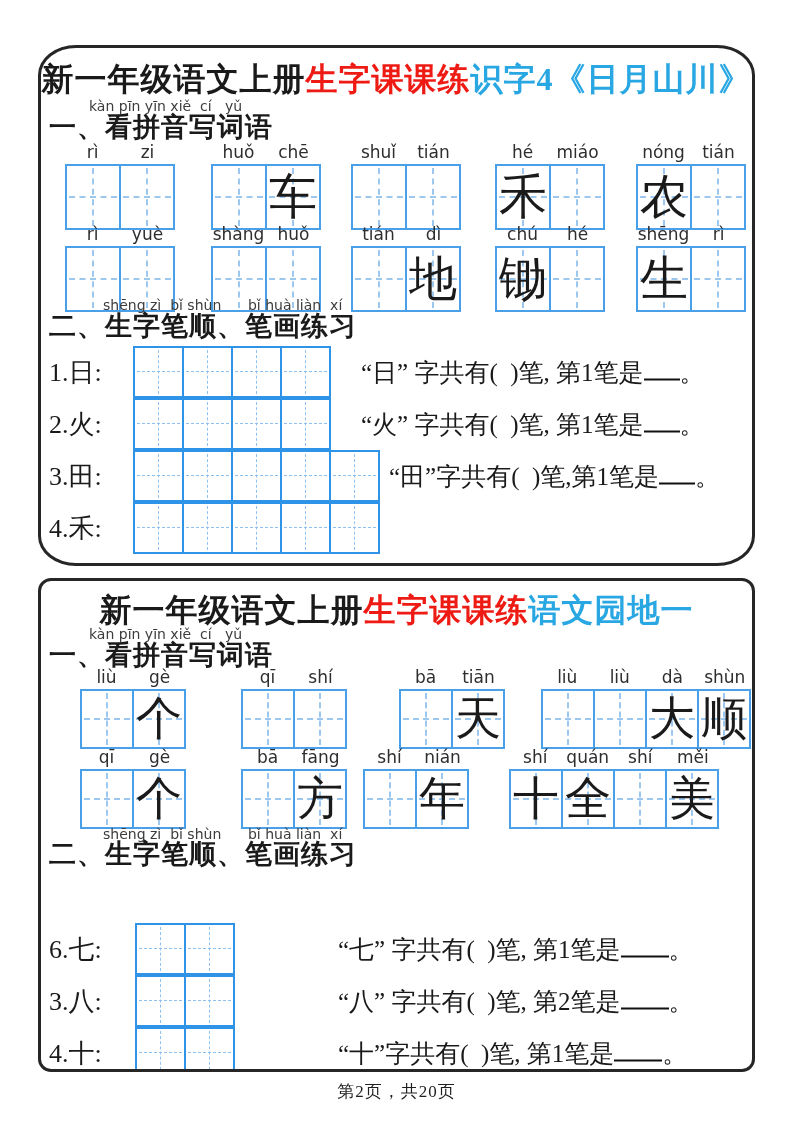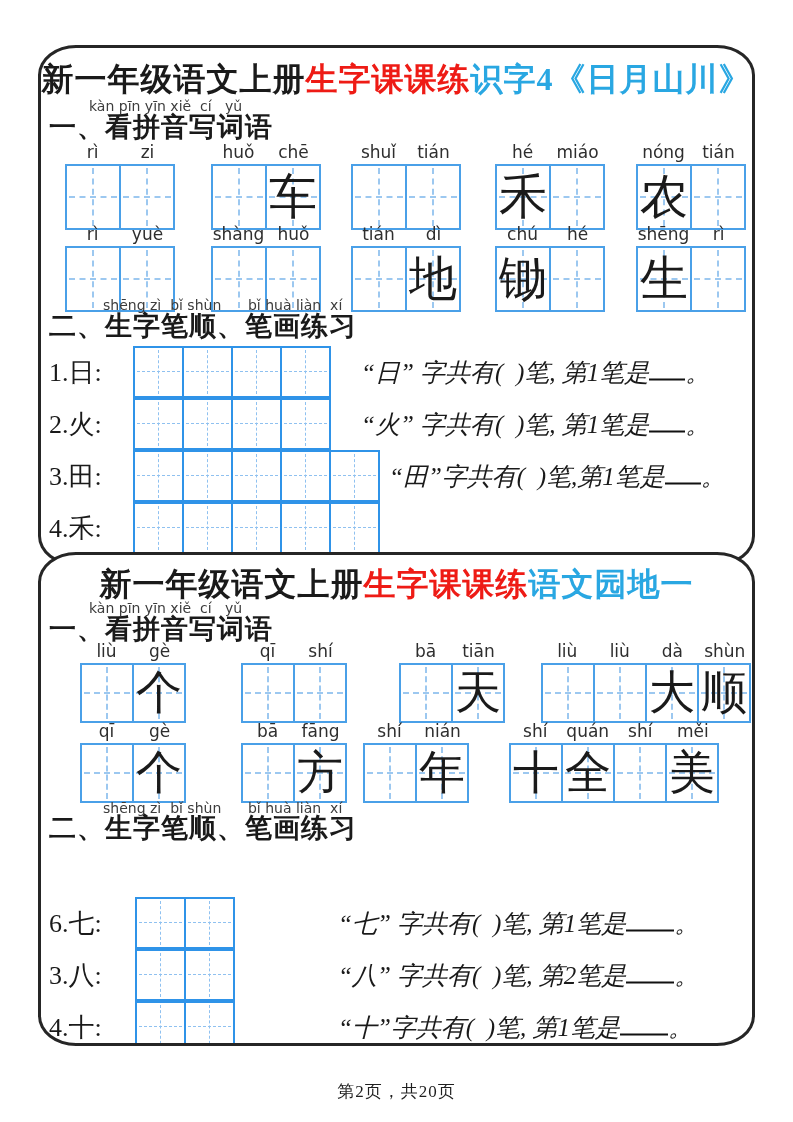--- a/index.html
+++ b/index.html
@@ -6,21 +6,21 @@
     --red:#ee1b15; --blue:#29a7e2; --ink:#1a1a1a;
     --boxline:#4aa0e8; --boxdash:#9cc8f0;
     --gridline:#2f93e8; --griddash:#8fc1f0;
   }
   html,body{margin:0;padding:0;background:#fff;}
   body{font-family:"Liberation Serif","DejaVu Serif",serif;color:var(--ink);}
   .page{position:relative;width:793px;height:1122px;background:#fff;overflow:hidden;}
   .panel{position:absolute;left:38px;width:717px;background:#fff;
          border:3px solid #262626;border-radius:38px/30px;overflow:hidden;box-sizing:border-box;}
   .p1{top:45px;height:521px;}
-  .p2{top:552px;height:494px;}
+  .p2{top:578px;height:494px;border-radius:13px;}
   .title{position:absolute;top:10px;left:0;right:0;text-align:center;font-weight:bold;
          font-size:32px;letter-spacing:1px;white-space:nowrap;}
   .p2 .title{top:8px;}
   .t-red{color:var(--red);}
   .t-blue{color:var(--blue);}
   .pycap{position:absolute;font-family:"DejaVu Sans","Liberation Sans",sans-serif;
          font-size:14px;line-height:14px;color:#3c3c3c;white-space:pre;}
   .heading{position:absolute;font-size:27px;line-height:30px;font-weight:bold;
            letter-spacing:1px;white-space:nowrap;}
   
@@ -45,21 +45,21 @@
           font-size:26px;white-space:pre;}
   .sgrid{position:absolute;top:0;display:flex;border:2px solid var(--gridline);background:#fff;}
   .p1 .sgrid{left:92px;}
   .p2 .sgrid{left:94px;}
   .scell{position:relative;width:47px;height:48px;}
   .scell+.scell{border-left:2px solid var(--gridline);}
   .scell::before{content:"";position:absolute;left:2px;right:2px;top:50%;margin-top:-1px;
                  border-top:1.5px dashed var(--griddash);}
   .scell::after{content:"";position:absolute;top:2px;bottom:2px;left:50%;margin-left:-1px;
                 border-left:1.5px dashed var(--griddash);}
-  .q{position:absolute;top:50%;transform:translateY(-50%);font-size:25px;white-space:pre;font-style:italic;}
+  .q{position:absolute;top:50%;transform:translateY(-50%);font-size:25px;white-space:pre;}
   .blank{display:inline-block;height:3px;border-bottom:2.5px solid #111;}
   .p1 .blank{width:36px;}
   .p2 .blank{width:48px;}
   .footer{position:absolute;left:0;right:0;top:1080px;text-align:center;
           font-size:17px;color:#1f1f1f;letter-spacing:1px;}
 </style>
 </head>
 <body>
 
 <div class="page">

